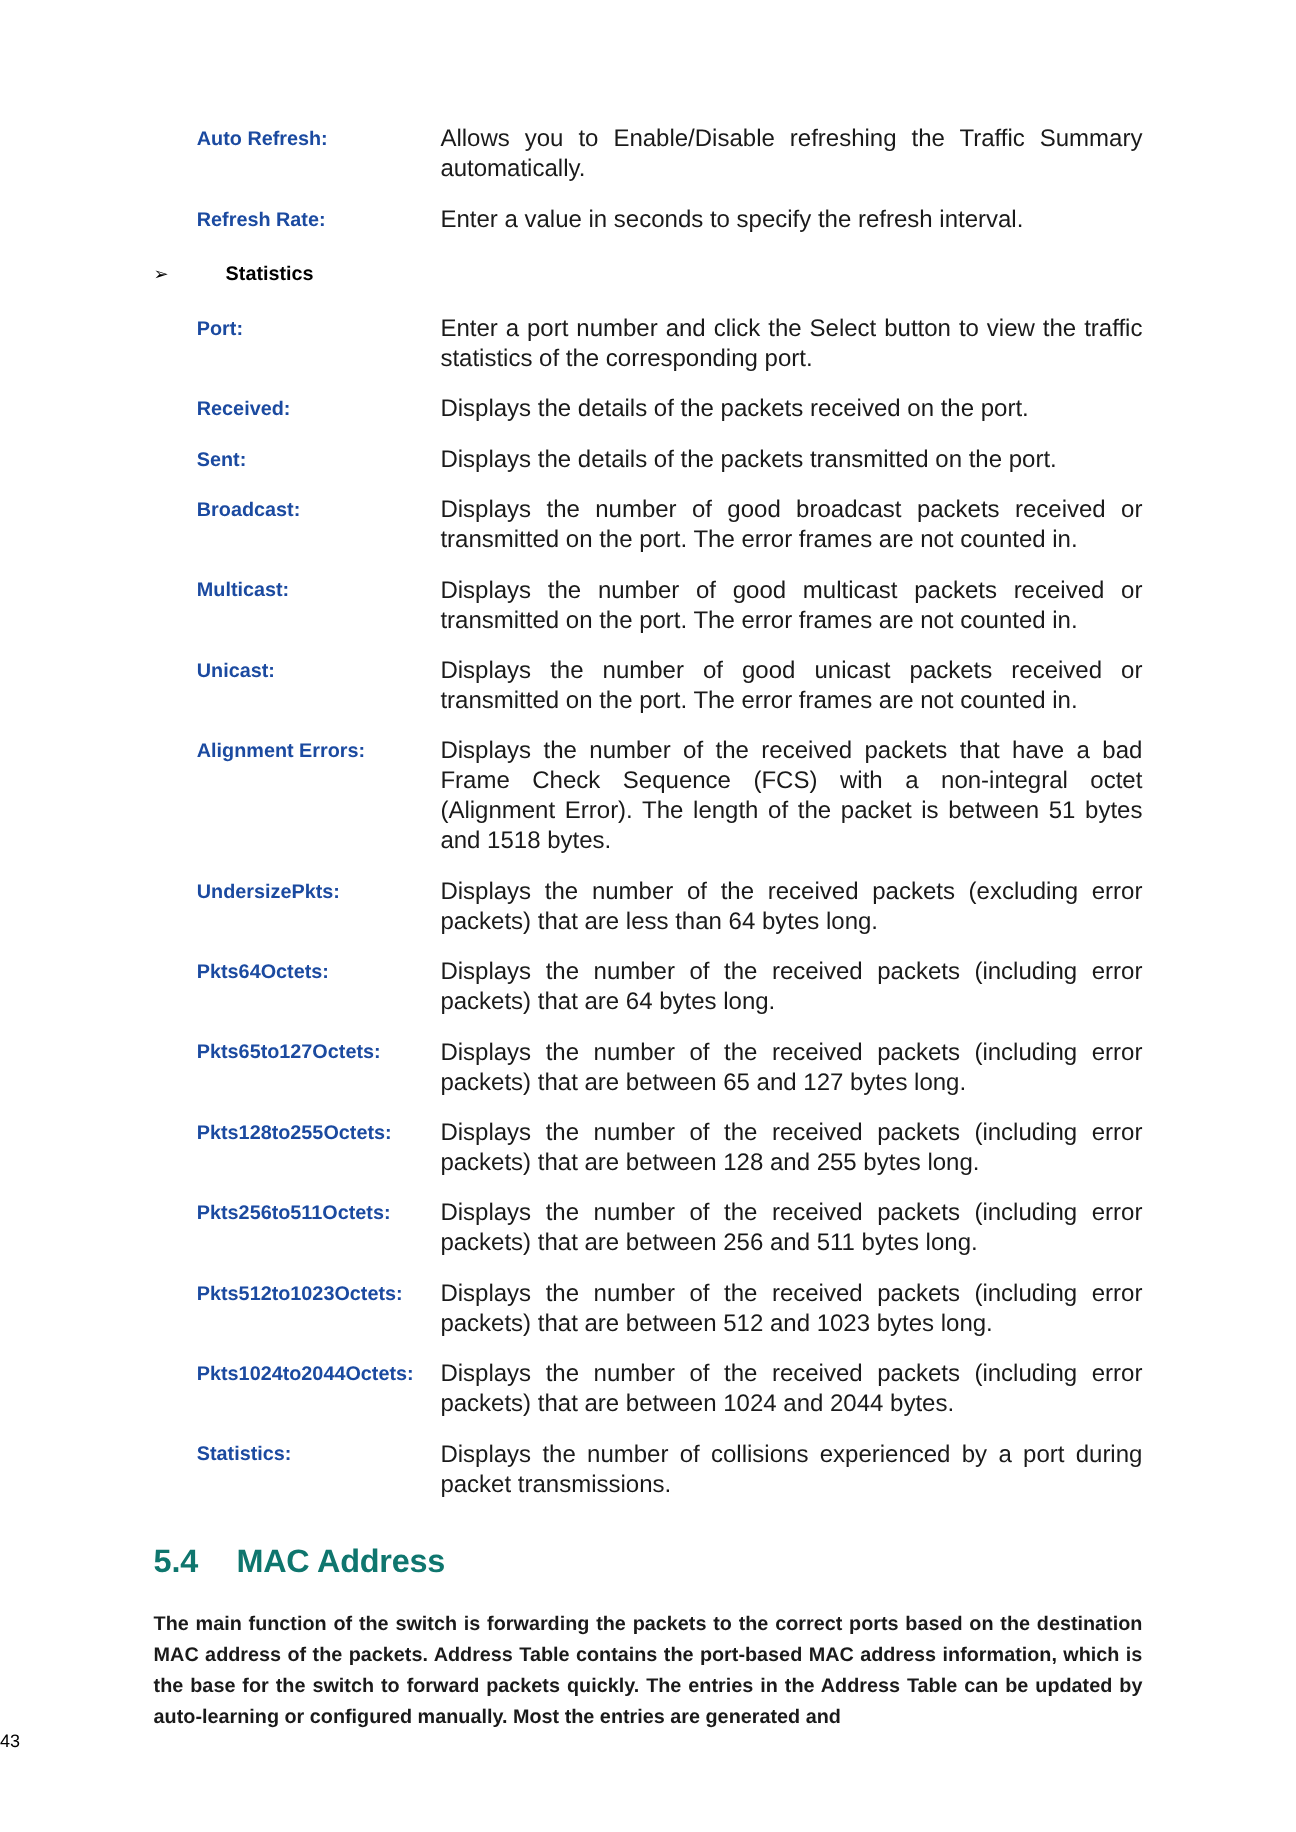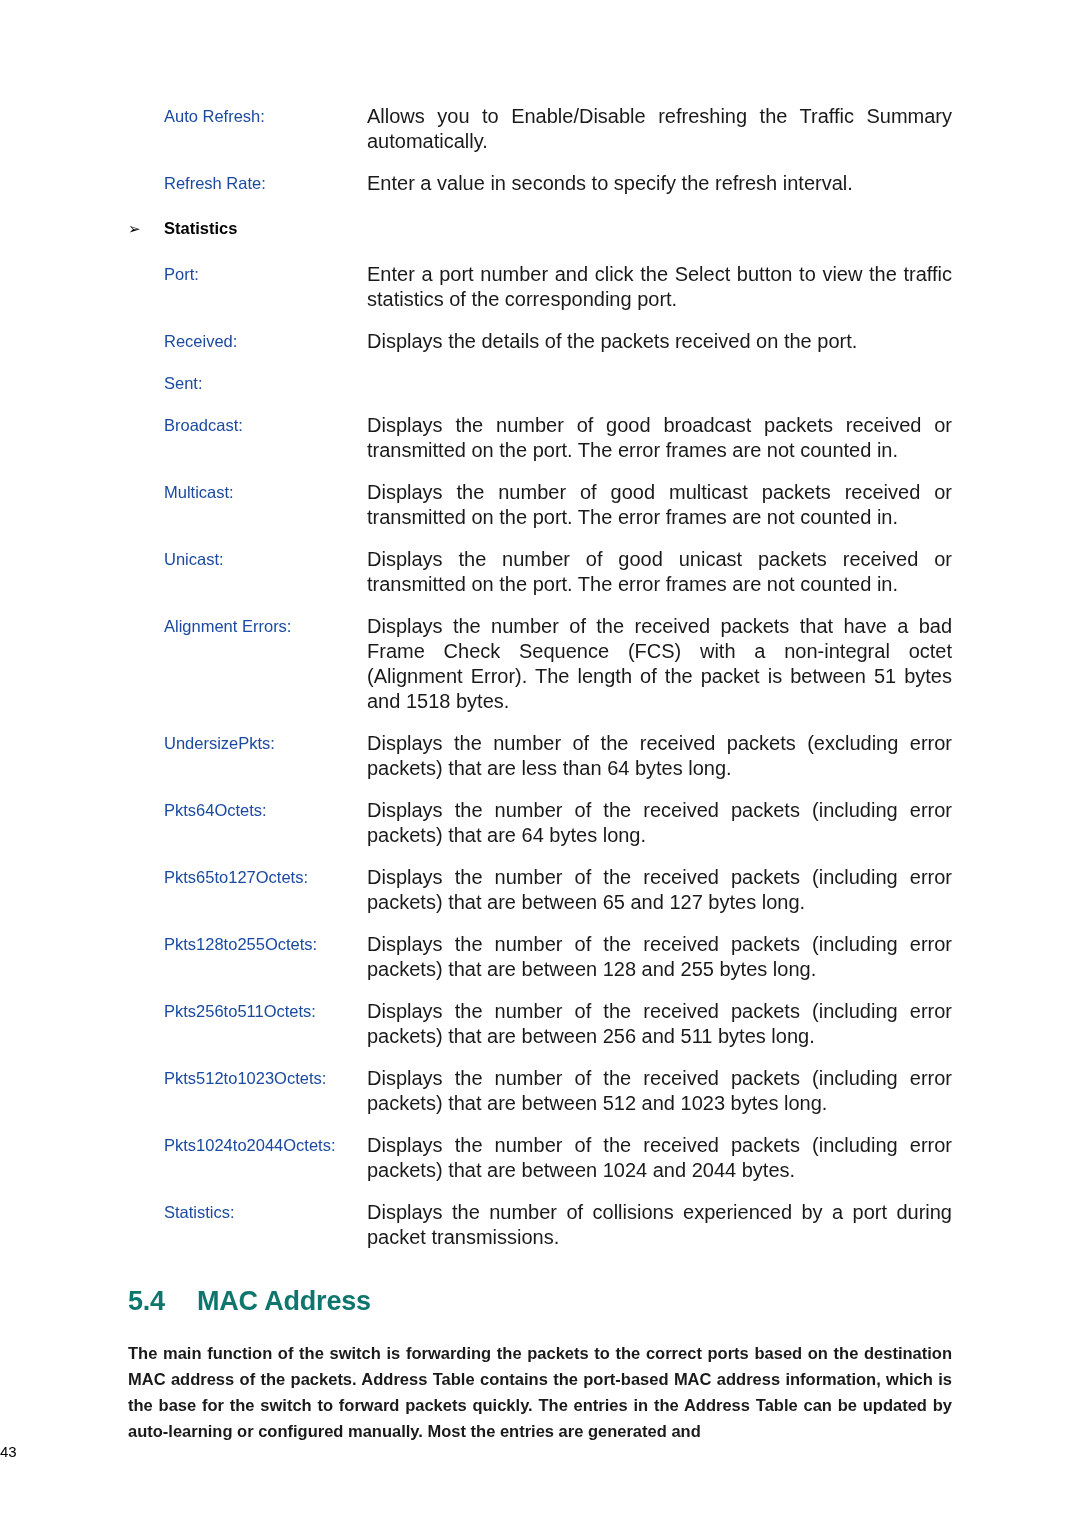--- a/index.html
+++ b/index.html
@@ -35,21 +35,21 @@
     display: flex;
     align-items: flex-start;
     margin-bottom: 17px;
   }
   .def-term {
     width: 239px;
     flex: 0 0 239px;
     padding-left: 36px;
     box-sizing: border-box;
     color: #1b4aa0;
-    font-weight: normal;
+    font-weight: bold;
     font-size: 16.5px;
     line-height: 25px;
     white-space: nowrap;
   }
   .def-desc {
     flex: 1 1 auto;
     width: 549px;
     font-size: 20px;
     line-height: 25px;
     color: #1a1a1a;
@@ -80,20 +80,21 @@
     flex: 0 0 36px;
     color: #000000;
     font-size: 15px;
     line-height: 25px;
   }
   .bullet-label {
     font-weight: bold;
     font-size: 16.5px;
     line-height: 25px;
     color: #000000;
+    margin-left: 24px;
   }
 
   
   .section-heading {
     margin-top: 34px;
     margin-bottom: 22px;
     font-size: 27px;
     font-weight: bold;
     color: #0f766e;
     line-height: 34px;
@@ -161,20 +162,23 @@
           </div>
         </div>
         <div class="def-row">
           <div class="def-term">Received:</div>
           <div class="def-desc">
             <span class="jline last">Displays the details of the packets received on the port.</span>
           </div>
         </div>
         <div class="def-row">
           <div class="def-term">Sent:</div>
+          <div class="def-desc">
+            <span class="jline last">Displays the details of the packets transmitted on the port.</span>
+          </div>
         </div>
         <div class="def-row">
           <div class="def-term">Broadcast:</div>
           <div class="def-desc">
             <span class="jline">Displays the number of good broadcast packets received or</span>
             <span class="jline last">transmitted on the port. The error frames are not counted in.</span>
           </div>
         </div>
         <div class="def-row">
           <div class="def-term">Multicast:</div>

